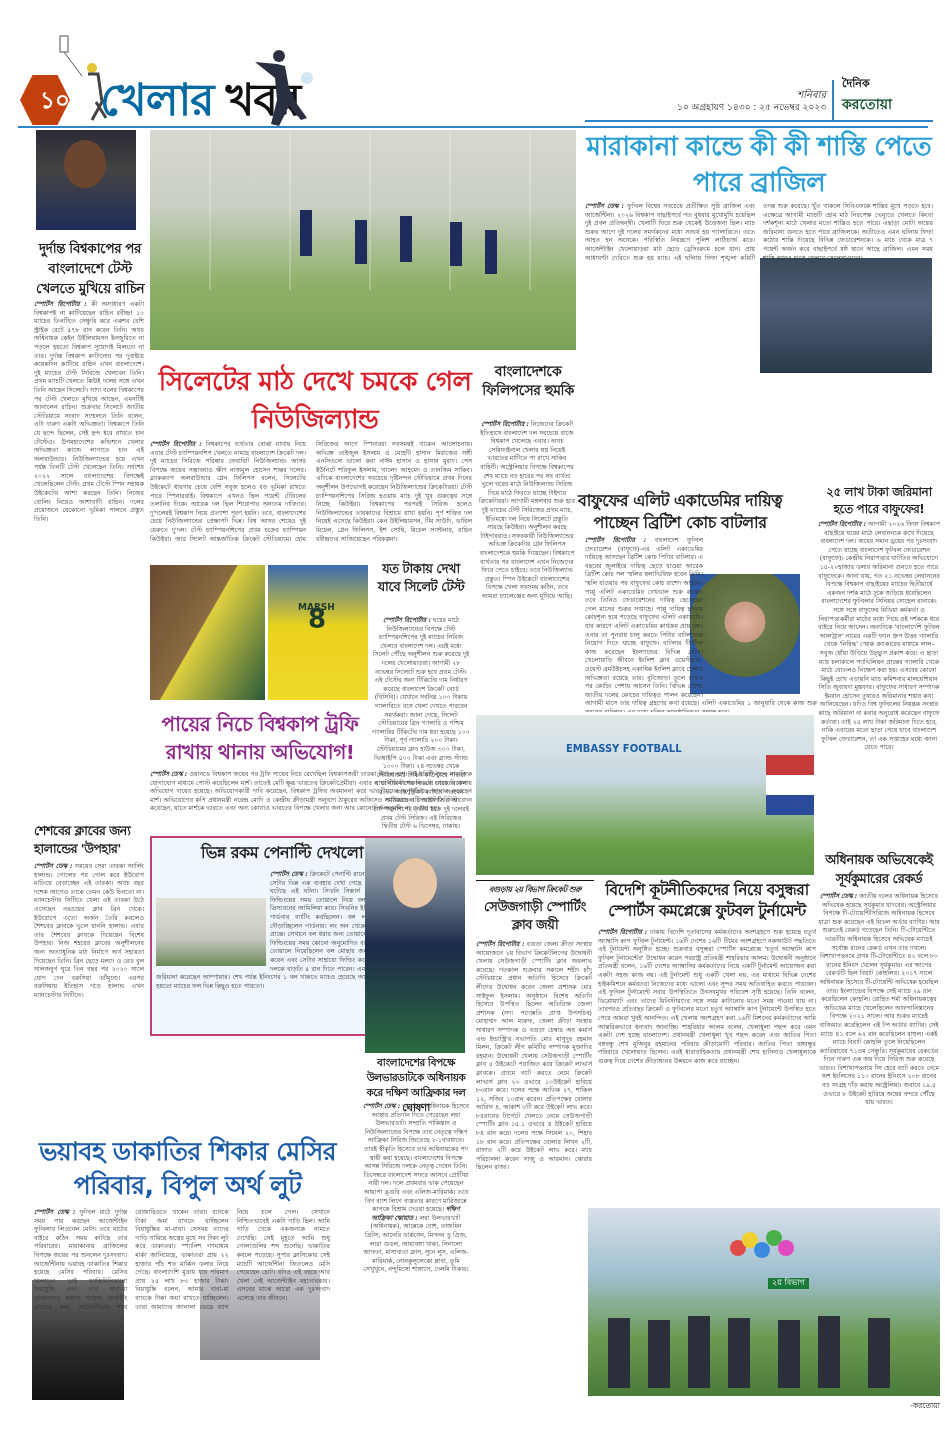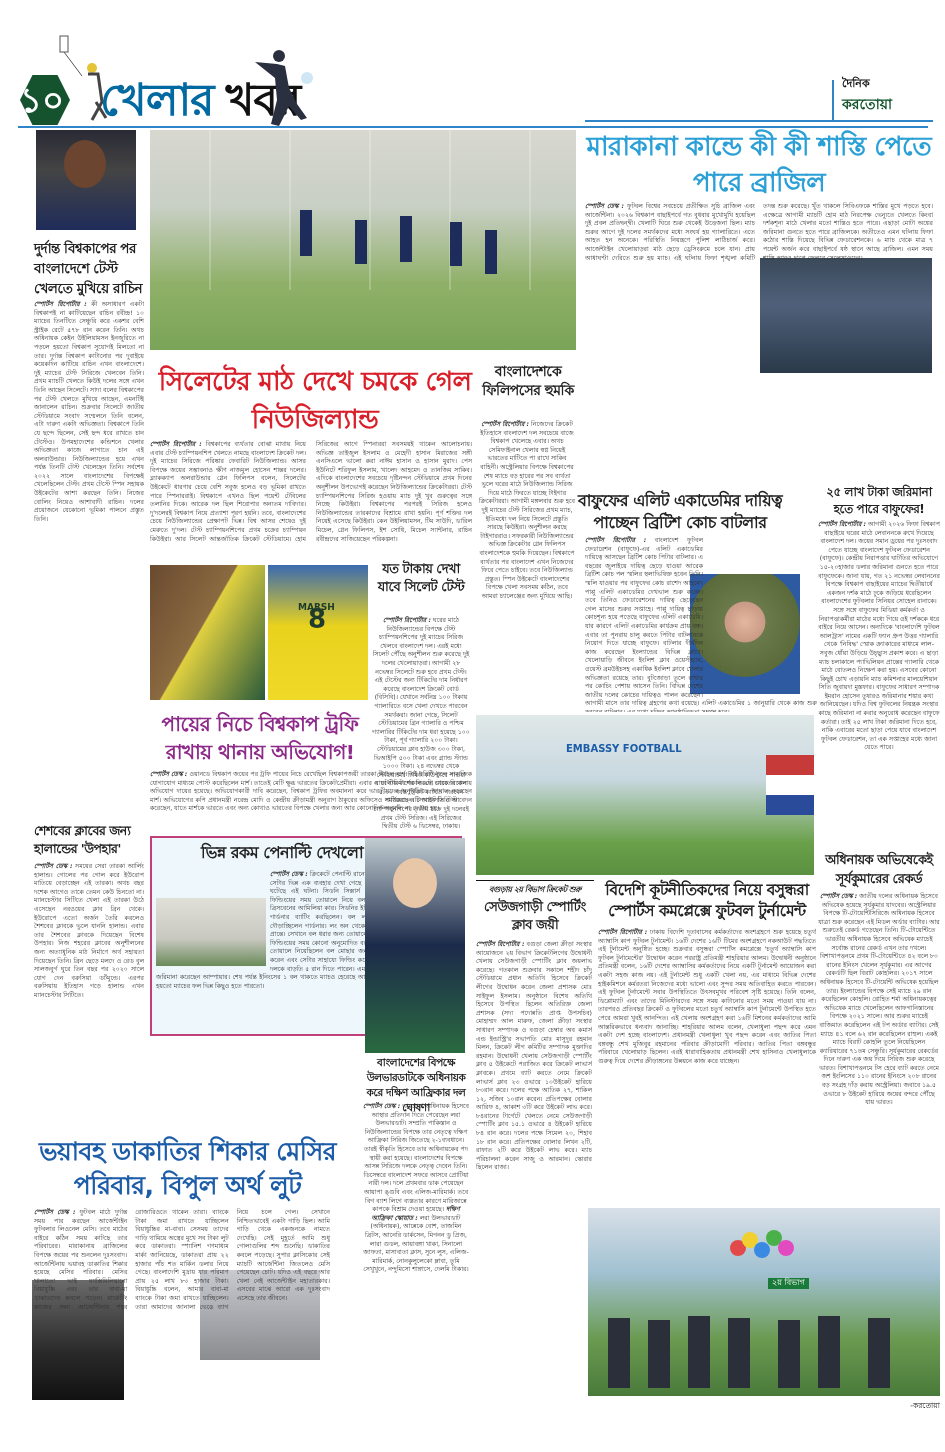--- a/index.html
+++ b/index.html
@@ -1,20 +1,20 @@
 <!DOCTYPE html>
 <html><head>
 <meta charset="utf-8">
 <style>
 *{box-sizing:border-box;margin:0;padding:0}
 html,body{width:945px;height:1452px;background:#fff;overflow:hidden}
 body{position:relative;font-family:"DejaVu Sans",sans-serif;color:#222;font-size:6.2px;line-height:8.6px}
 .abs{position:absolute}
 .masthead{left:0;top:0;width:945px;height:128px}
-.pagenum{left:20px;top:75px;width:50px;height:50px;background:#14532d;color:#fff;font-weight:bold;font-size:34px;line-height:50px;text-align:left;clip-path:polygon(25% 0,75% 0,100% 50%,75% 100%,25% 100%,0 50%)}
+.pagenum{left:20px;top:75px;width:50px;height:50px;background:#c2410c;color:#fff;font-weight:bold;font-size:23px;line-height:50px;text-align:right;clip-path:polygon(25% 0,75% 0,100% 50%,75% 100%,25% 100%,0 50%)}
 .brand{left:100px;top:75px;font-size:44px;font-weight:bold;line-height:50px;letter-spacing:-1px}
 .brand .b1{color:#0369a1}
 .brand .b2{color:#111;margin-left:12px}
 .rule-top{left:18px;top:126px;width:910px;height:2px;background:#2e86c8}
 .dateline{left:590px;top:88px;width:236px;text-align:right;font-size:9px;line-height:13px}
 .dateline .day{font-style:italic;font-size:10px}
 .vsep{left:832px;top:80px;width:2px;height:42px;background:#2e86c8}
 .paper-name{left:842px;top:78px;width:100px;color:#111}
 .paper-name .s{font-size:11px;font-weight:bold;line-height:12px}
 .paper-name .n{font-size:14px;font-weight:bold;line-height:28px;color:#14532d}
@@ -53,32 +53,36 @@
     <path d="M36 42 L46 42 L50 70 L40 88 M44 70 L54 86" stroke="#444" stroke-width="3" fill="none"></path>
   </svg>
   <div class="abs brand">
     <span class="b1">খেলার</span><span class="b2">খবর</span>
   </div>
   <svg class="abs" style="left:255px;top:48px" width="60" height="80">
     <circle cx="24" cy="8" r="6" fill="#2a3040"></circle>
     <path d="M0 14 L22 16 L30 18 L34 40 L42 56 L52 70 L46 72 L34 58 L24 78 L16 76 L22 52 L20 30 Z" fill="#2a3040"></path>
     <circle cx="52" cy="30" r="6" fill="#cfe6f4"></circle>
   </svg>
+  <div class="abs dateline">
+    <div class="day">শনিবার</div>
+    <div>১০ অগ্রহায়ণ ১৪৩০ : ২৫ নভেম্বর ২০২৩</div>
+  </div>
   <div class="abs vsep"></div>
   <div class="abs paper-name">
     <div class="s">দৈনিক</div>
     <div class="n">করতোয়া</div>
   </div>
   <div class="abs rule-top"></div>
 </div>
 
 <div class="abs photo ph-ply" style="left:36px;top:130px;width:100px;height:100px">
   <div class="abs" style="left:28px;top:10px;width:42px;height:48px;border-radius:50%;background:#6b4530"></div>
 </div>
-<div class="abs headline hl-black" style="left:34px;top:238px;width:112px;font-size:13.5px;line-height:20px;text-align:left">দুর্দান্ত বিশ্বকাপের পর বাংলাদেশে টেস্ট খেলতে মুখিয়ে রাচিন</div>
+<div class="abs headline hl-black" style="left:34px;top:238px;width:112px;font-size:13.5px;line-height:20px;text-align:center">দুর্দান্ত বিশ্বকাপের পর বাংলাদেশে টেস্ট খেলতে মুখিয়ে রাচিন</div>
 <div class="abs body-text" style="left:34px;top:300px;width:110px;height:520px">
   <span class="lead">স্পোর্টস রিপোর্টার :</span>
   <span>কী অসাধারণ একটা বিশ্বকাপই না কাটিয়েছেন রাচিন রবীন্দ্র! ১০ ম্যাচের তিনটিতে সেঞ্চুরি করে একশর বেশি স্ট্রাইক রেটে ৫৭৮ রান করেন তিনি। অথচ অধিনায়ক কেইন উইলিয়ামসন ইনজুরিতে না পড়লে হয়তো বিশ্বকাপ সুযোগই মিলতো না তার। দুর্দান্ত বিশ্বকাপ কাটানোর পর দুবাইয়ে কয়েকদিন কাটিয়ে রাচিন এখন বাংলাদেশে। দুই ম্যাচের টেস্ট সিরিজে খেলবেন তিনি। প্রথম ম্যাচটি খেলতে কিউই দলের সঙ্গে এখন তিনি আছেন সিলেটে। সাদা বলের বিশ্বকাপের পর টেস্ট খেলতে মুখিয়ে আছেন, এমনটিই জানালেন রাচিন। শুক্রবার সিলেটে জাতীয় স্টেডিয়ামে সংবাদ সম্মেলনে তিনি বলেন, এটা দারুণ একটা অভিজ্ঞতা। বিশ্বকাপে তিনি যে ছন্দে ছিলেন, সেই ছন্দ ধরে রাখতে চান টেস্টেও। উপমহাদেশের কন্ডিশনে খেলার অভিজ্ঞতা কাজে লাগাতে চান এই অলরাউন্ডার। নিউজিল্যান্ডের হয়ে এখন পর্যন্ত তিনটি টেস্ট খেলেছেন তিনি। সর্বশেষ ২০২২ সালে বাংলাদেশের বিপক্ষেই খেলেছিলেন টেস্ট। প্রথম টেস্টে স্পিন সহায়ক উইকেটের আশা করছেন তিনি। নিজের বোলিং নিয়েও আশাবাদী রাচিন। দলের প্রয়োজনে যেকোনো ভূমিকা পালনে প্রস্তুত তিনি।</span>
 </div>
 
 <div class="abs headline hl-black" style="left:34px;top:822px;width:112px;font-size:12.5px;line-height:18px;text-align:left">শেশবের ক্লাবের জন্য হালান্ডের 'উপহার'</div>
 <div class="abs body-text" style="left:34px;top:862px;width:110px;height:215px">
   <span class="lead">স্পোর্টস ডেস্ক :</span>
   <span>সময়ের সেরা তারকা আর্লিং হালান্ড। গোলের পর গোল করে ইউরোপ মাতিয়ে বেড়াচ্ছেন এই তারকা। অথচ বছর দশেক আগেও তাকে তেমন কেউ চিনতো না। ম্যানচেস্টার সিটিতে খেলা এই তারকা উঠে এসেছেন নরওয়ের ক্লাব ব্রিন থেকে। ইউরোপে এতো অর্জন তৈরি করলেও শৈশবের ক্লাবকে ভুলে যাননি হালান্ড। এবার তার শৈশবের ক্লাবকে দিয়েছেন বিশেষ উপহার। নিজ শহরের ক্লাবের অনুশীলনের জন্য অত্যাধুনিক মাঠ নির্মাণে অর্থ সহায়তা দিয়েছেন তিনি। ব্রিন ছেড়ে মলদে ও রেড বুল সালজবুর্গ ঘুরে তিন বছর পর ২০২০ সালে যোগ দেন বরুসিয়া ডর্টমুন্ডে। এরপর বরুসিয়ায় ইতিহাস গড়ে হালান্ড এখন ম্যানচেস্টার সিটিতে।</span>
 </div>

